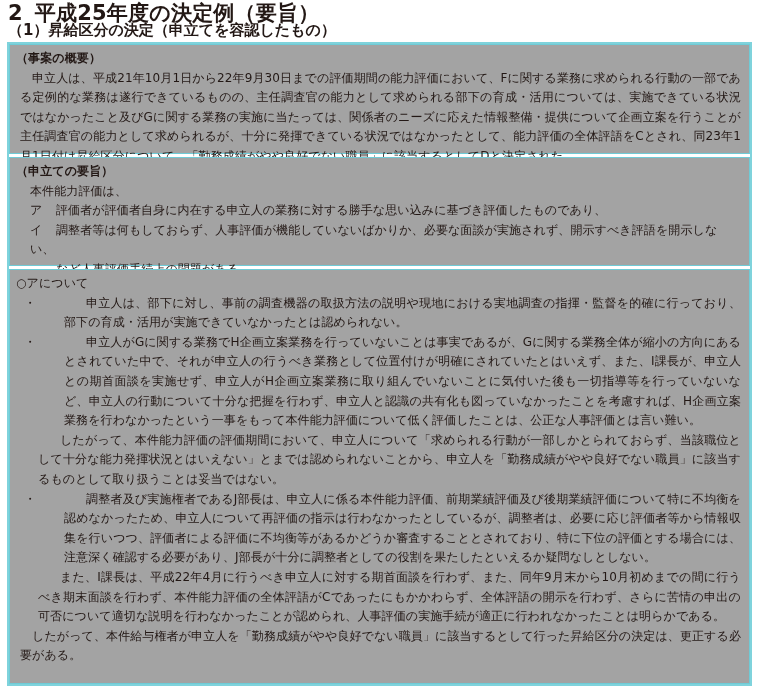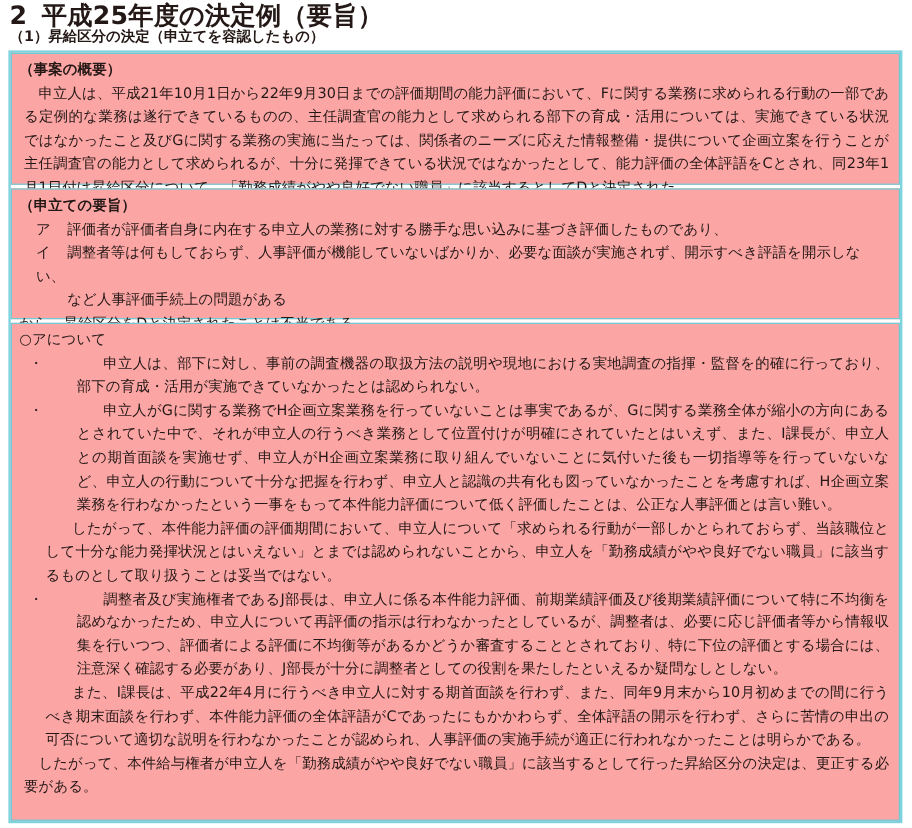--- a/index.html
+++ b/index.html
@@ -22,40 +22,40 @@
       font-size: 21px;
       font-weight: bold;
       line-height: 18px;
       letter-spacing: 0.2px;
     }
     .heading .num { margin-right: 12px; }
     .subheading {
       position: absolute;
       left: 8px;
       top: 23px;
-      font-size: 12px;
+      font-size: 15px;
       font-weight: bold;
       line-height: 15px;
     }
     .frame {
       position: absolute;
       left: 7px;
       top: 42px;
       width: 745px;
       height: 644px;
       border: 2px solid #7fd3dc;
       box-sizing: border-box;
     }
     .box {
       position: absolute;
       left: 9px;
       width: 741px;
       box-sizing: border-box;
       border: 1.5px solid #6fcbd6;
-      background: #fca5a5;
+      background: #a3a3a3;
       padding: 4px 8px 0 10px;
       font-size: 12px;
       line-height: 19.6px;
       letter-spacing: 0.1px;
     }
     .box1 { top: 44px; height: 110px; }
     .box2 { top: 157px; height: 109px; }
     .box3 { top: 269px; height: 415px; }
     .box-title {
       font-weight: bold;
@@ -98,20 +98,21 @@
 
 <div class="frame"></div>
 
 <div class="box box1">
   <span class="box-title">（事案の概要）</span>
   <span class="para indent1 justify">申立人は、平成21年10月1日から22年9月30日までの評価期間の能力評価において、Fに関する業務に求められる行動の一部である定例的な業務は遂行できているものの、主任調査官の能力として求められる部下の育成・活用については、実施できている状況ではなかったこと及びGに関する業務の実施に当たっては、関係者のニーズに応えた情報整備・提供について企画立案を行うことが主任調査官の能力として求められるが、十分に発揮できている状況ではなかったとして、能力評価の全体評語をCとされ、同23年1月1日付け昇給区分について、「勤務成績がやや良好でない職員」に該当するとしてDと決定された。</span>
 </div>
 
 <div class="box box2">
   <span class="box-title">（申立ての要旨）</span>
+  <span class="para" style="padding-left:10px">本件能力評価は、</span>
   <span class="item-row">
     <span class="label">ア</span><span>評価者が評価者自身に内在する申立人の業務に対する勝手な思い込みに基づき評価したものであり、</span>
   </span>
   <span class="item-row">
     <span class="label">イ</span><span>調整者等は何もしておらず、人事評価が機能していないばかりか、必要な面談が実施されず、開示すべき評語を開示しない、</span>
   </span>
   <span class="item-cont">など人事評価手続上の問題がある</span>
   <span class="para" style="margin-left:-4px">から、昇給区分をDと決定されたことは不当である。</span>
 </div>
 

